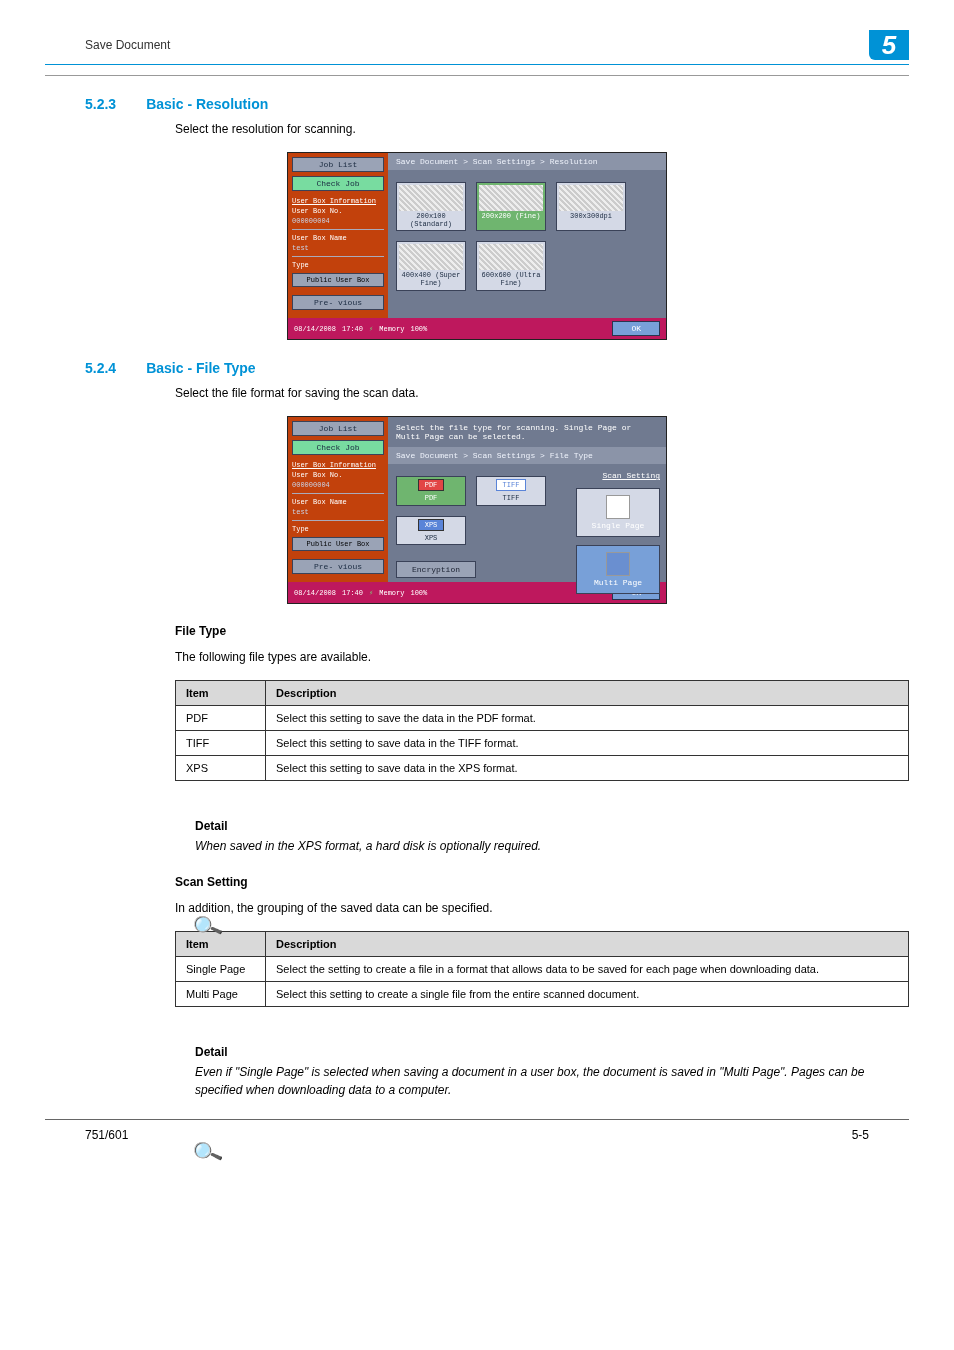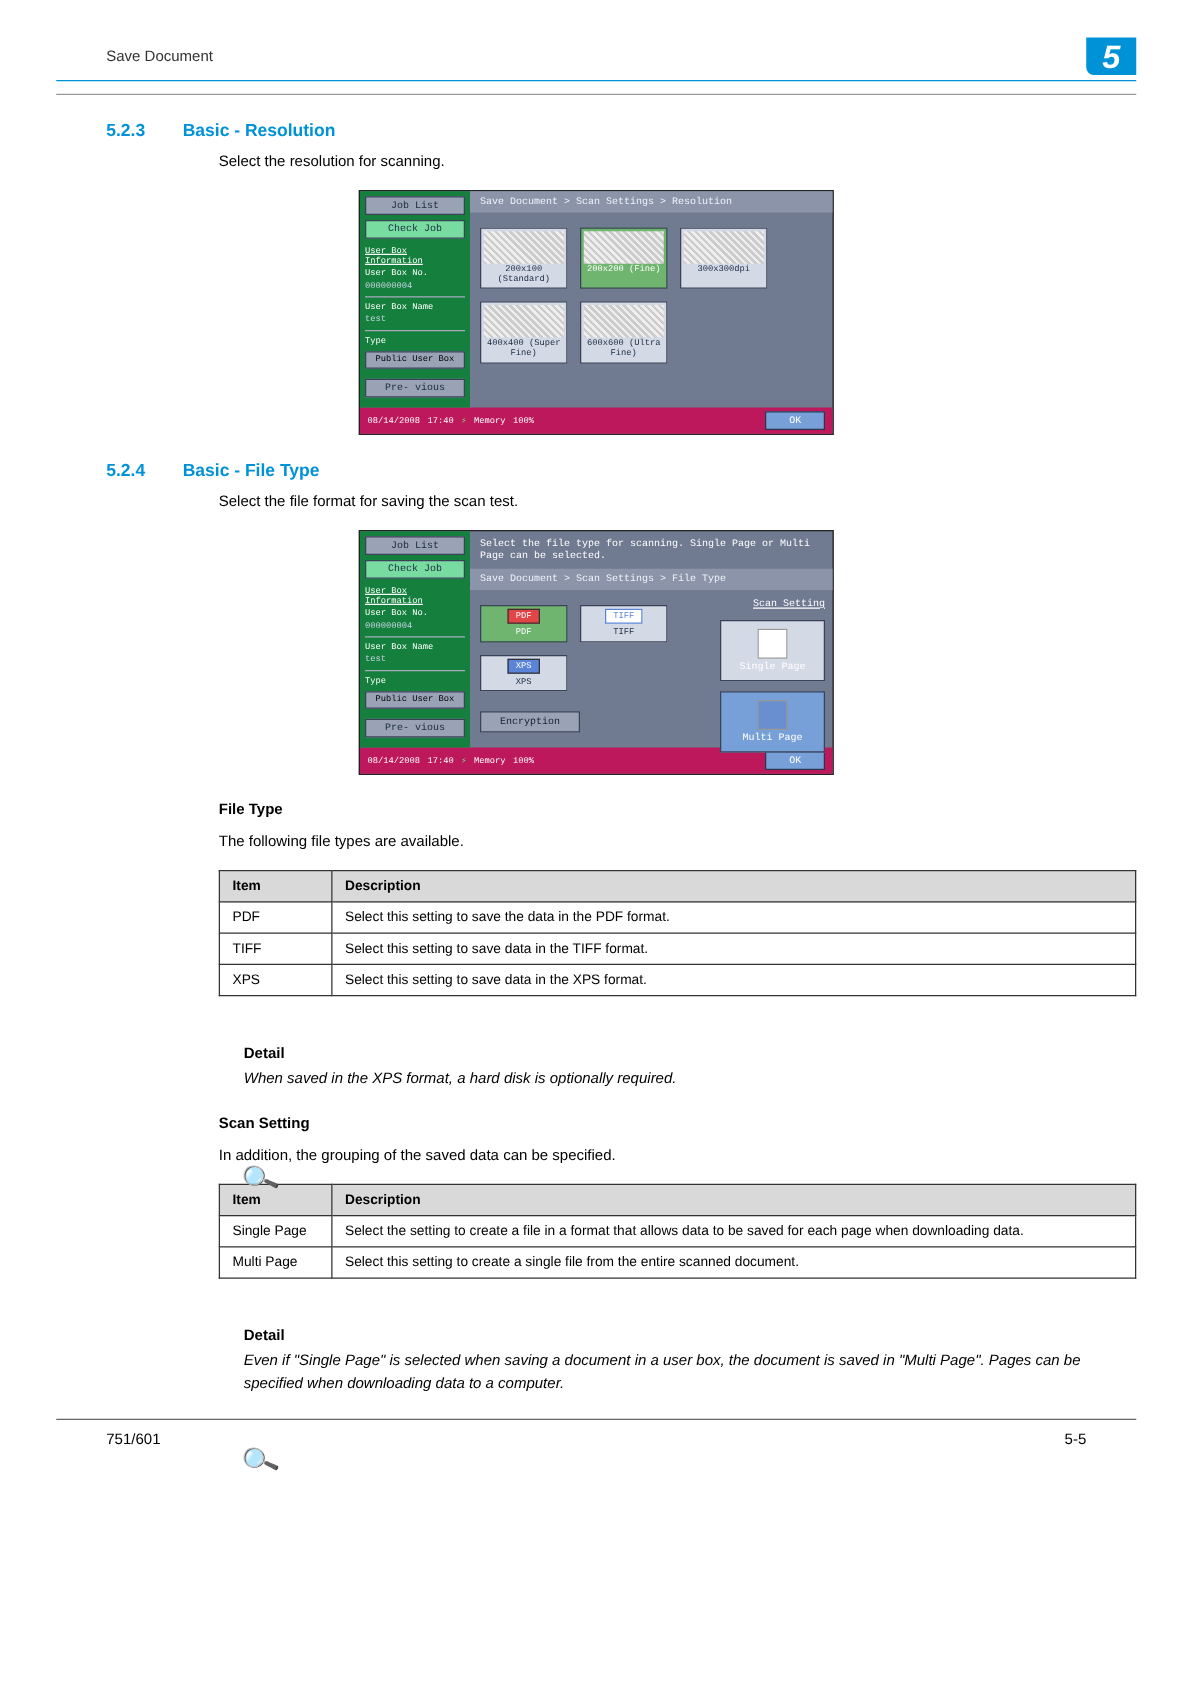--- a/index.html
+++ b/index.html
@@ -42,21 +42,21 @@
   .section-heading .num { color: #0092d6; font-weight: bold; font-size: 14px; margin-left: 40px; }
   .section-heading .txt { color: #0092d6; font-weight: bold; font-size: 14px; }
   .body-text { margin-left: 130px; margin-bottom: 14px; font-size: 12px; line-height: 1.5; }
   .screenshot-wrap { display: flex; justify-content: center; margin: 10px 0 20px 0; }
   
   .shot {
     width: 380px; background: #707a90; border: 1px solid #222;
     font-family: "Courier New", monospace; font-size: 8px; color: #fff;
   }
   .shot-top { display: flex; }
-  .shot-left { width: 88px; padding: 4px; background:#15803d;}
+  .shot-left { width: 100px; padding: 4px; background:#c2410c;}
   .shot-btn { background:#9aa3b6; color:#1a2a40; border:1px solid #3a4258; text-align:center; padding:2px 0; margin-bottom:4px;}
   .shot-btn.green { background:#78dca0; }
   .shot-info { font-size:7px; margin-top:6px;}
   .shot-info div { margin-bottom:2px; }
   .shot-info .v { color:#c9d2e6; }
   .inner-btn { background:#9aa3b6; color:#000; font-size:7px; text-align:center; padding:2px 0; margin:4px 0; border:1px solid #3a4258;}
   .shot-right { flex:1; padding:0; position:relative;}
   .msg { padding:6px 8px; color:#fff; font-size:8px;}
   .crumb { background:#8b94a8; padding:4px 8px; color:#eef2fb;}
   .options { padding:12px 8px; display:flex; flex-wrap:wrap; gap:10px;}
@@ -176,21 +176,21 @@
       </div>
       <div class="ok">OK</div>
     </div>
   </div>
 </div>
 
 <div class="section-heading">
   <span class="num">5.2.4</span>
   <span class="txt">Basic - File Type</span>
 </div>
-<p class="body-text">Select the file format for saving the scan test.</p>
+<p class="body-text">Select the file format for saving the scan data.</p>
 
 <div class="screenshot-wrap">
   <div class="shot">
     <div class="shot-top">
       <div class="shot-left">
         <div class="shot-btn">Job List</div>
         <div class="shot-btn green">Check Job</div>
         <div class="shot-info">
           <div style="text-decoration:underline">User Box
 Information</div>

